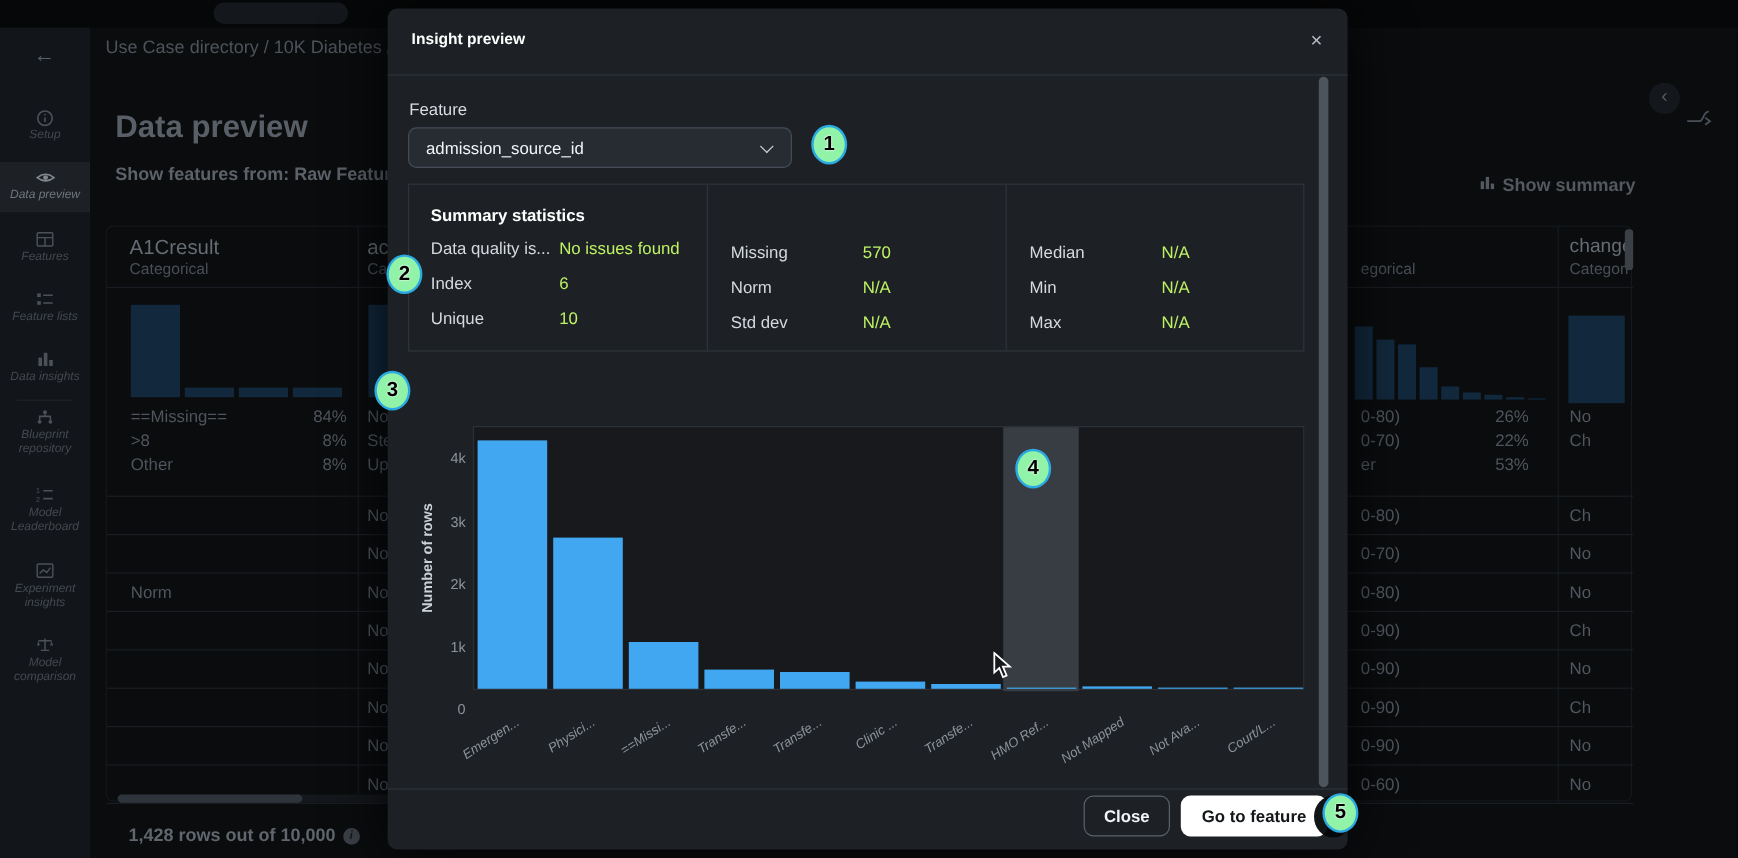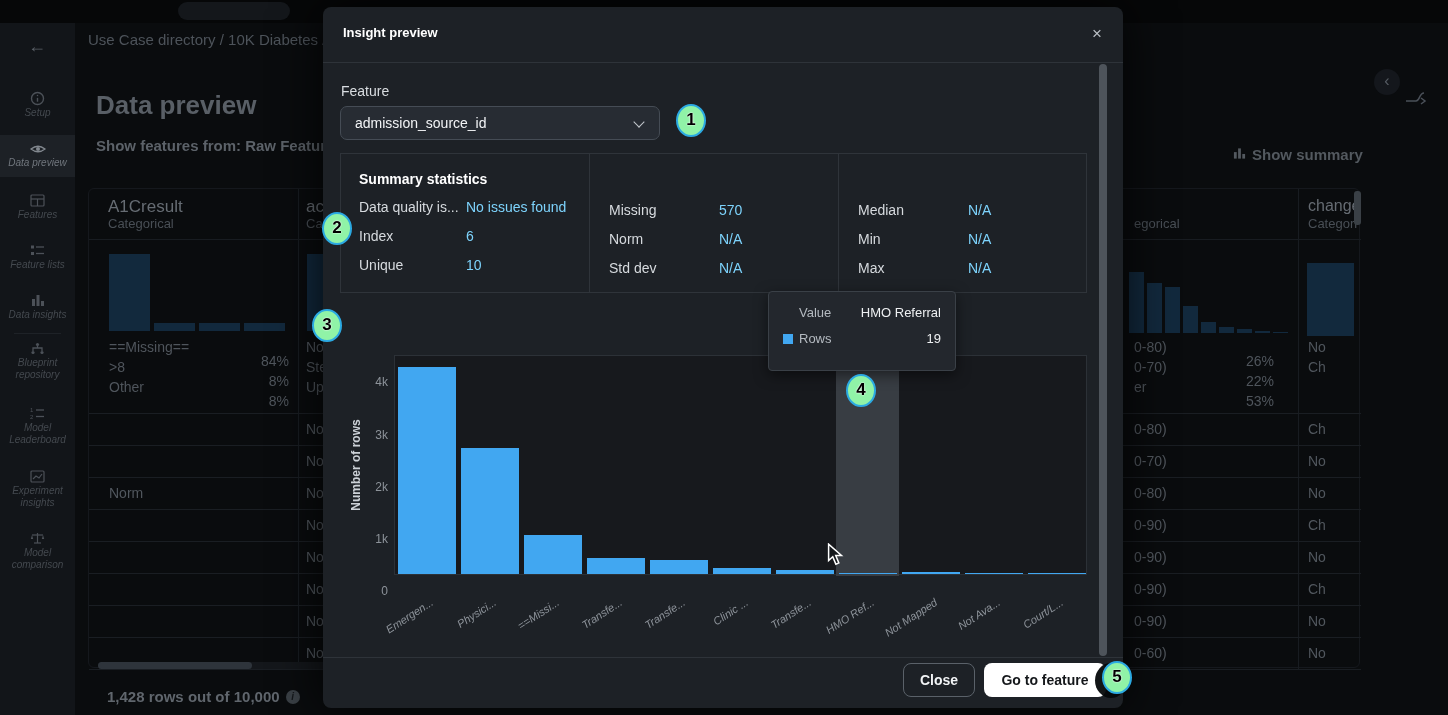--- a/index.html
+++ b/index.html
@@ -30,21 +30,21 @@
   #branch-top-icon { position:absolute; left:1404px; top:88px; color:#4a5058; }
 
   #bg-table { position:absolute; left:88px; top:188px; width:1272px; height:480px; border:1px solid #15181d; border-radius:6px; }
   .colname { position:absolute; font-size:17px; color:#666c73; }
   .coltype { position:absolute; font-size:13px; color:#494f56; }
   .vline { position:absolute; top:0; width:1px; height:480px; background:#181c21; }
   .hline { position:absolute; left:0; width:1272px; height:1px; background:#181c21; }
   .minichart { position:absolute; height:80px; }
   .mini-bar { position:absolute; bottom:0; background:#12293d; }
   .freq { position:absolute; height:20px; font-size:14px; color:#4f555c; }
-  .freq .pct { position:absolute; right:0; top:14px; }
+  .freq .pct { position:absolute; right:0; top:0; }
   .trows { position:absolute; left:0; top:224px; width:1272px; border-top:1px solid #1a1e23; }
   .trow { position:relative; height:32px; border-bottom:1px solid #1a1e23; font-size:14px; color:#51575e; }
   .trow span { position:absolute; top:7px; }
   .tc1 { left:20px; } .tc2 { left:217px; } .tc3 { left:1045px; } .tc4 { left:1219px; }
   #table-vscroll { position:absolute; left:1265px; top:2px; width:7px; height:34px; border-radius:3px; background:#3a4046; }
 
   #hscroll-track { position:absolute; left:98px; top:662px; width:440px; height:7px; border-radius:4px; background:#14171b; }
   #hscroll-thumb { position:absolute; left:0; top:0; width:154px; height:7px; border-radius:4px; background:#2e343b; }
   #rows-count { position:absolute; left:107px; top:688px; font-size:15px; font-weight:700; color:#60666d; display:flex; align-items:center; gap:6px; }
   #rows-count .info-dot { display:inline-block; width:14px; height:14px; border-radius:50%; background:#3a4046; color:#14171b; font-size:10px; font-weight:700; text-align:center; line-height:14px; font-style:italic; }
@@ -55,21 +55,21 @@
   #modal-close { position:absolute; left:764px; top:17px; width:20px; height:20px; font-size:17px; color:#b9bec4; text-align:center; line-height:20px; }
   #modal-hdiv { position:absolute; left:0; top:55px; width:800px; height:1px; background:#2e3339; }
   #feature-label { position:absolute; left:18px; top:76px; font-size:14px; color:#d9dde1; }
   #feature-select { position:absolute; left:17px; top:99px; width:320px; height:34px; background:#272c33; border:1px solid #454c55; border-radius:7px; color:#f2f4f6; font-size:14px; line-height:32px; padding-left:14px; }
   #feature-select .chev { position:absolute; right:16px; top:11px; width:8px; height:8px; border-right:1.6px solid #c3c8cd; border-bottom:1.6px solid #c3c8cd; transform:rotate(45deg); }
 
   #summary-panel { position:absolute; left:17px; top:146px; width:747px; height:140px; border:1px solid #2f343a; }
   .sum-vdiv { position:absolute; top:0; width:1px; height:138px; background:#2f343a; }
   #summary-title { position:absolute; left:18px; top:17px; font-size:14px; font-weight:700; color:#fff; }
   .sum-row { position:absolute; font-size:14px; color:#d6dade; height:18px; }
-  .sum-row .sv { position:absolute; top:0; color:#7dd3fc; }
+  .sum-row .sv { position:absolute; top:0; color:#bef264; }
 
   #tabs { position:absolute; left:17px; top:301px; height:33px; background:#272c32; border-radius:8px; padding:3px; display:flex; gap:2px; }
   .tab { height:27px; line-height:27px; padding:0 14px; font-size:13.5px; color:#ccd1d6; border-radius:6px; }
   .tab.active { background:#434a52; color:#f2f4f6; font-weight:400; }
 
   #chart-plot { position:absolute; left:71px; top:348px; width:693px; height:220px; background:#17191d; border:1px solid #2c3137; }
   .hover-band { position:absolute; top:0; height:220px; background:#383d43; }
   .chart-bar { position:absolute; background:#41a7f1; }
   #y-ticks { position:absolute; left:35px; top:367px; width:30px; height:220px; }
   #y-ticks span { position:absolute; right:0; font-size:12px; color:#8d939a; }
@@ -383,24 +383,20 @@
         <div style="left: 136.5px; top: 16px;">Transfe...</div>
         <div style="left: 199.5px; top: 16px;">Transfe...</div>
         <div style="left: 262.5px; top: 16px;">Clinic ...</div>
         <div style="left: 325.5px; top: 16px;">Transfe...</div>
         <div style="left: 388.5px; top: 16px;">HMO Ref...</div>
         <div style="left: 451.5px; top: 16px;">Not Mapped</div>
         <div style="left: 514.5px; top: 16px;">Not Ava...</div>
         <div style="left: 577.5px; top: 16px;">Court/L...</div>
       </div>
 
-    <div id="chart-tooltip">
-      <div class="tt-row tt-indent"><span>Value</span><span class="tt-val">HMO Referral</span></div>
-      <div class="tt-row"><span class="tt-swatch"></span><span>Rows</span><span class="tt-val">19</span></div>
-    </div>
 
     <div id="modal-scrollbar"></div>
     <div id="modal-fdiv"></div>
     <div class="mbtn" id="btn-close">Close</div>
     <div class="mbtn" id="btn-go">Go to feature</div>
   </div>
 
   <div class="badge" style="left:676px;top:104px" id="badge-1">1</div>
   <div class="badge" style="left:322px;top:212px" id="badge-2">2</div>
   <div class="badge" style="left:312px;top:309px" id="badge-3">3</div>

